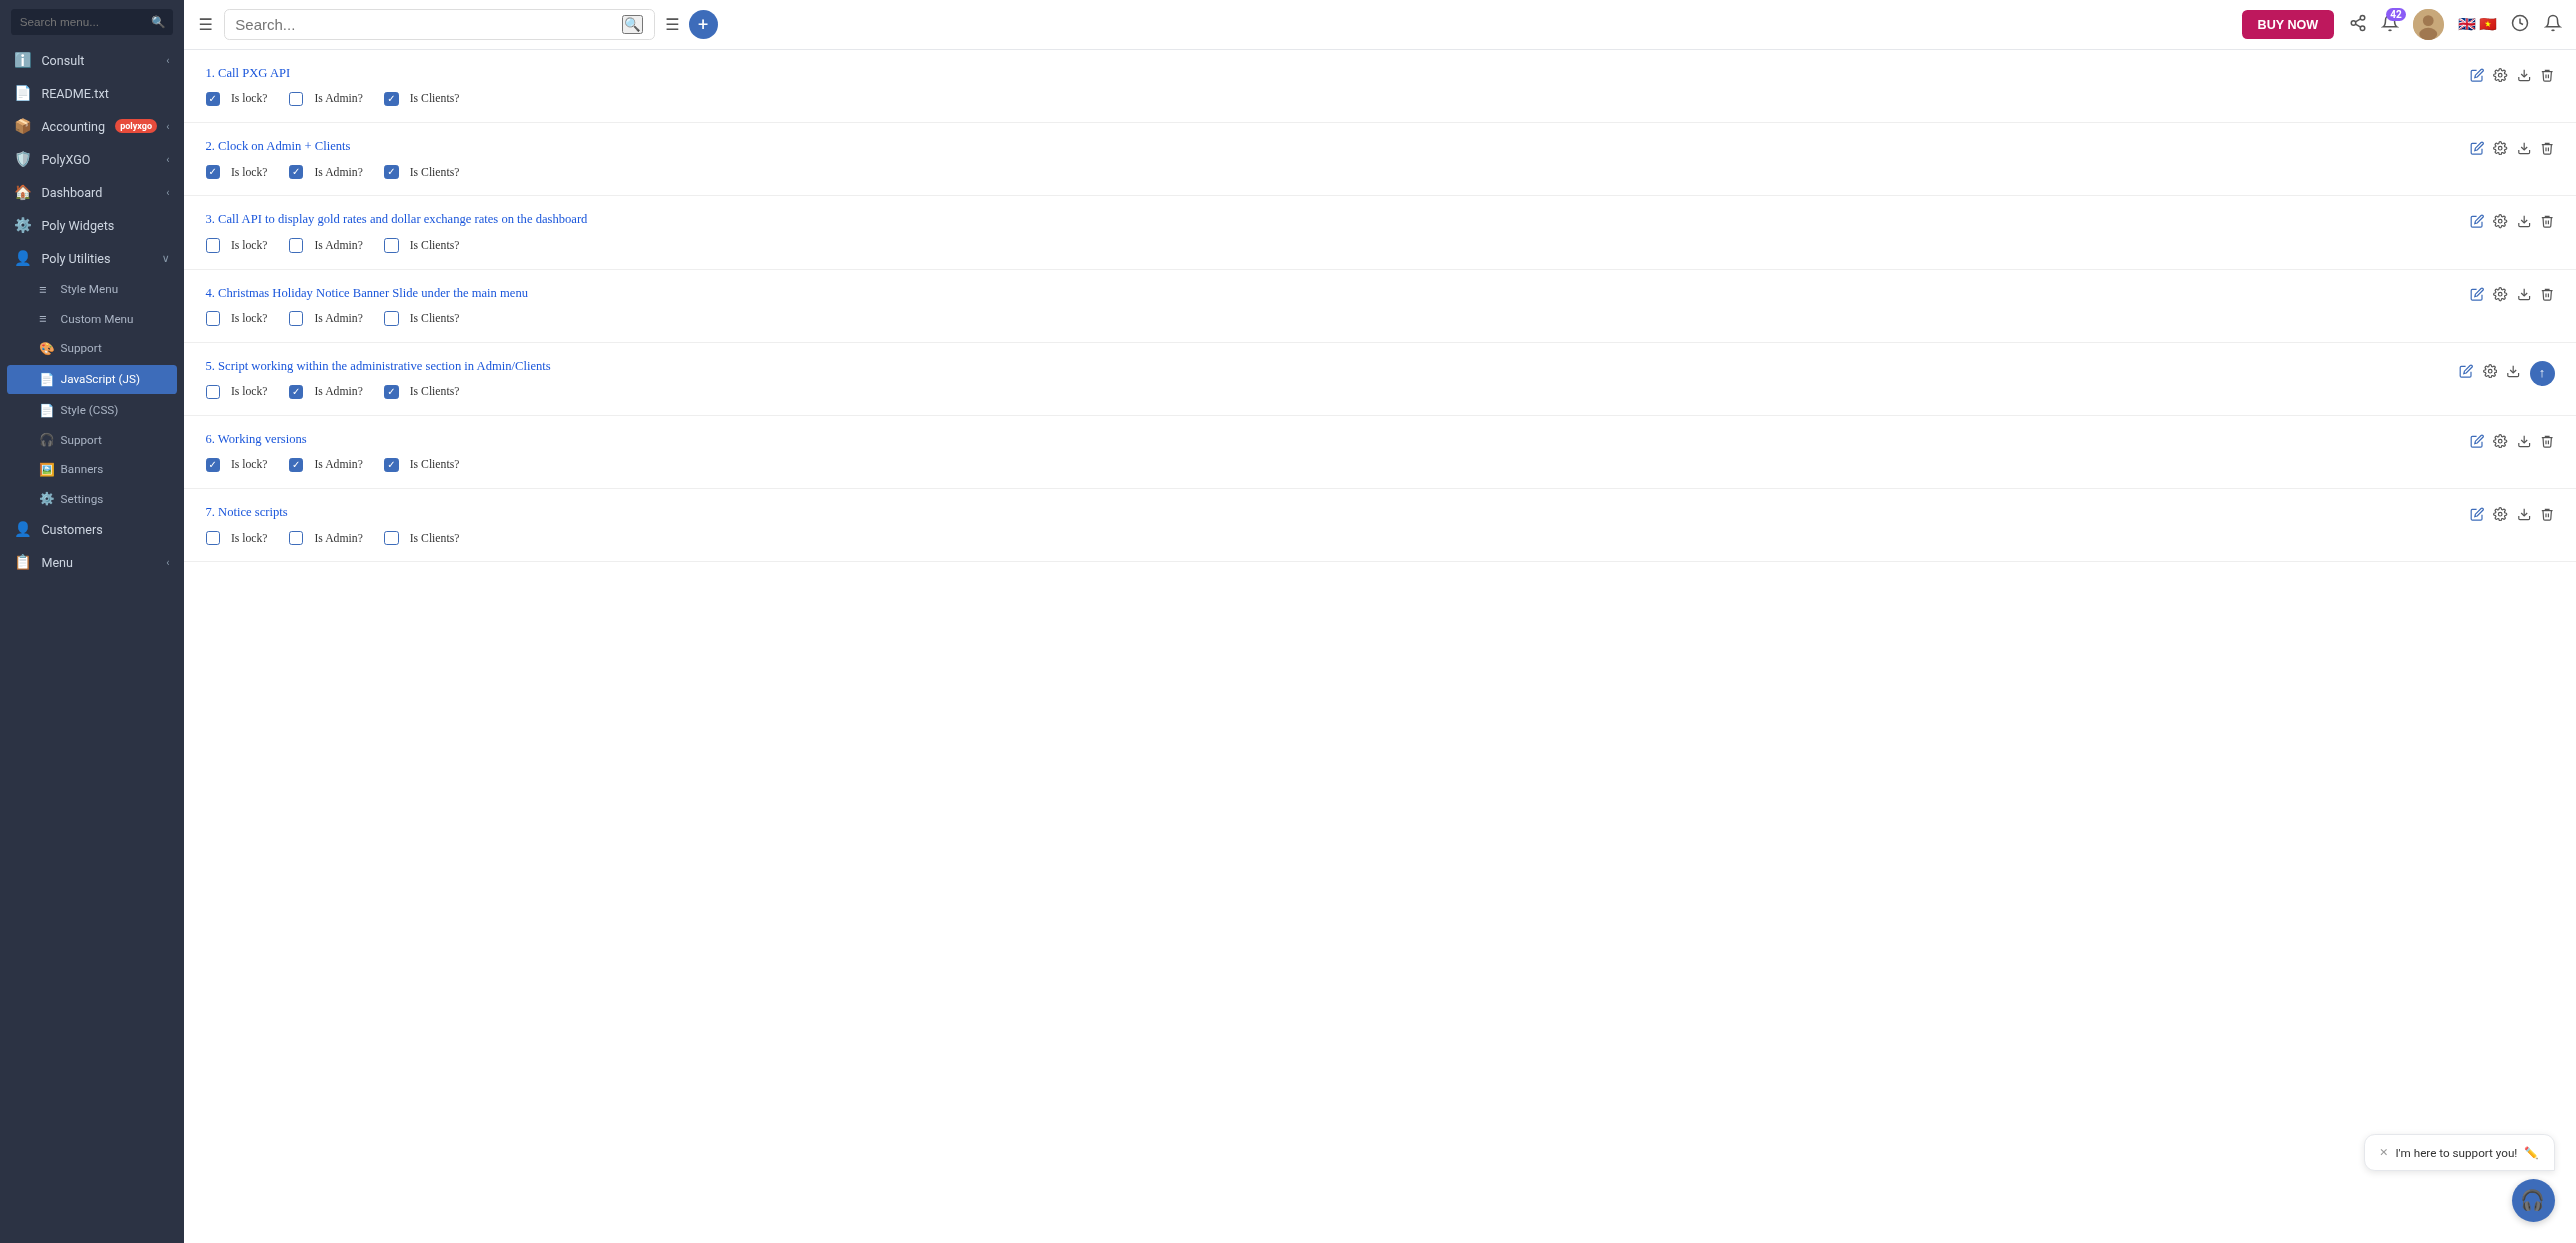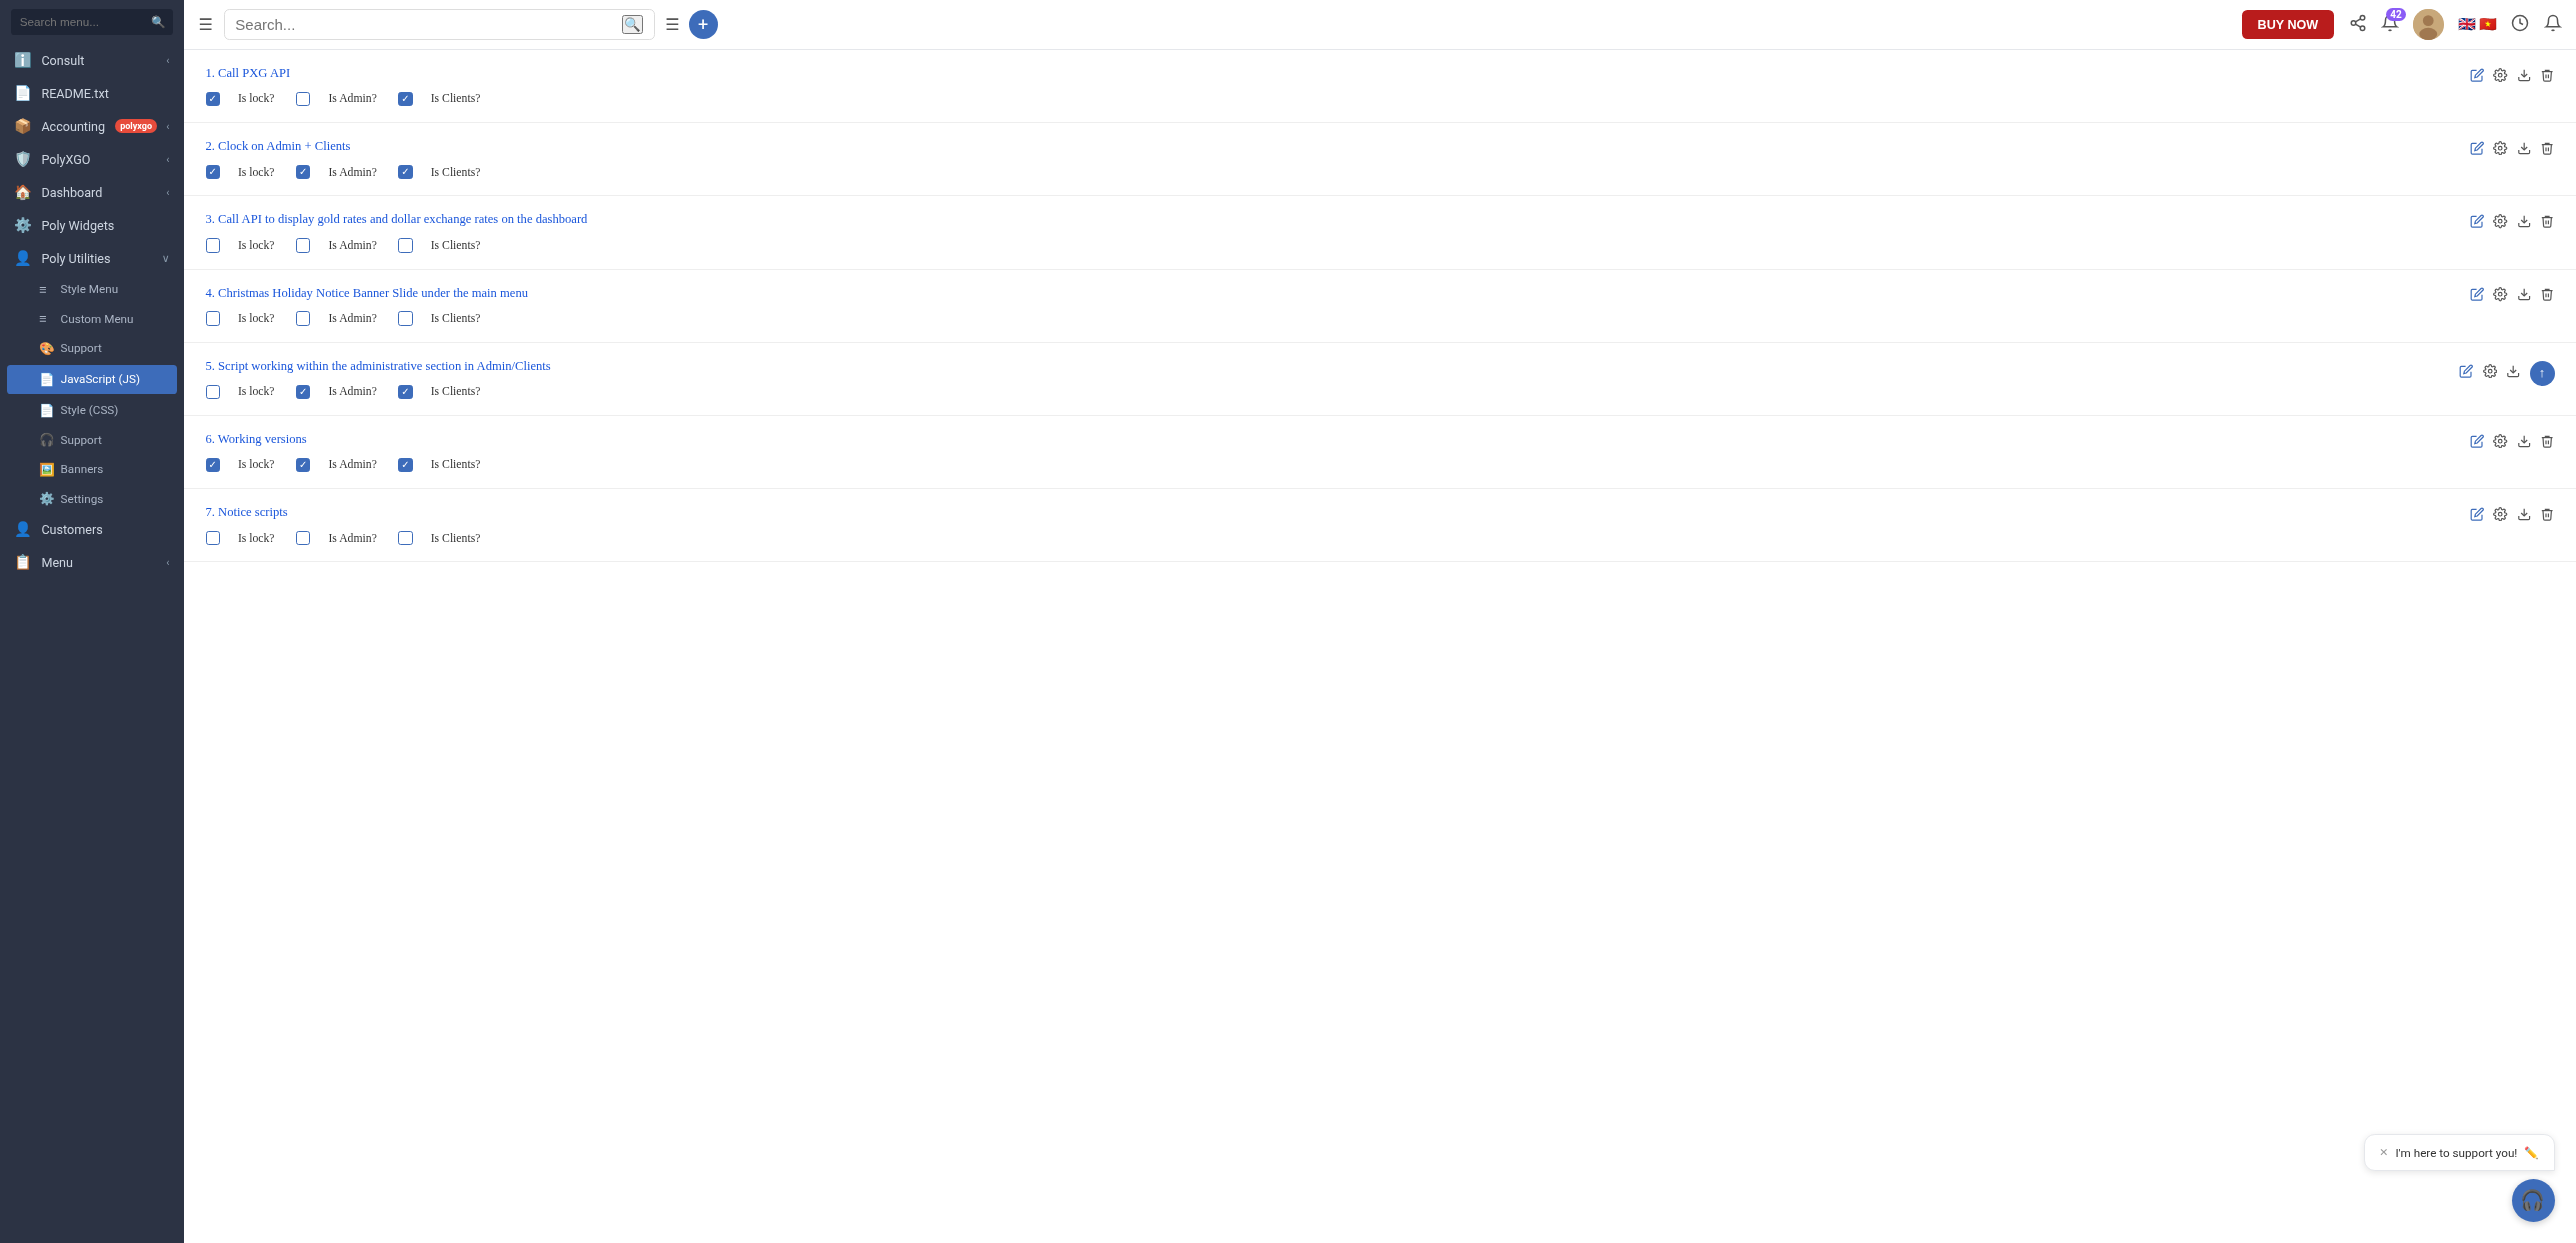--- a/index.html
+++ b/index.html
@@ -26,34 +26,34 @@
     
     .main { flex: 1; display: flex; flex-direction: column; overflow: hidden; }
 
     
     .topbar { background: #fff; border-bottom: 0.9px solid #e5e7eb; padding: 7.2px 14.4px; display: flex; align-items: center; gap: 10.8px; flex-shrink: 0; height: 50px; }
     .topbar-menu-icon { color: #555; font-size: 16px; cursor: pointer; }
     .topbar-search { flex: 1; max-width: 431px; display: flex; align-items: center; border: 0.9px solid #ddd; border-radius: 5.4px; padding: 5.4px 10.8px; gap: 7.2px; }
     .topbar-search input { border: none; outline: none; flex: 1; font-size: 15px; color: #555; background: transparent; }
     .topbar-search .search-btn { color: #555; cursor: pointer; }
     .topbar-icons { margin-left: auto; display: flex; align-items: center; gap: 14.4px; }
-    .buy-now-btn { background: #b91c1c; color: #fff; border: none; border-radius: 5.4px; padding: 7.2px 16px; font-size: 12.6px; font-weight: bold; cursor: pointer; }
+    .buy-now-btn { background: #be185d; color: #fff; border: none; border-radius: 5.4px; padding: 7.2px 16px; font-size: 12.6px; font-weight: bold; cursor: pointer; }
     .topbar-icon-btn { color: #555; font-size: 16px; cursor: pointer; position: relative; }
     .notif-badge { position: absolute; top: -5.4px; right: -7.2px; background: #8b5cf6; color: #fff; font-size: 10px; border-radius: 9px; padding: 0.9px 4.5px; font-weight: bold; }
     .avatar { width: 30.5px; height: 30.5px; border-radius: 50%; background: #c8a87a; display: flex; align-items: center; justify-content: center; overflow: hidden; }
     .flag-wrap { display: flex; gap: 2.7px; font-size: 14.4px; }
 
     
     .content { flex: 1; overflow-y: auto; background: #fff; padding: 0; }
 
     
     .script-item { border-bottom: 0.9px solid #eee; padding: 16px 21.5px; }
     .script-title { color: #1a56db; font-size: 12.6px; text-decoration: none; cursor: pointer; font-weight: 500; margin-bottom: 10.8px; display: inline-block; }
     .script-checks { display: flex; align-items: center; gap: 21.5px; flex-wrap: wrap; }
-    .check-group { display: flex; align-items: center; gap: 18px; }
+    .check-group { display: flex; align-items: center; gap: 11px; }
     .check-group label { color: #333; font-size: 11.7px; }
     .check-box { width: 14.4px; height: 14.4px; border: 1.8px solid #3d6cba; border-radius: 2.7px; display: flex; align-items: center; justify-content: center; flex-shrink: 0; cursor: pointer; }
     .check-box.checked { background: #3d6cba; }
     .check-box.checked::after { content: '✓'; color: #fff; font-size: 10px; line-height: 1; }
     .check-box.unchecked { background: #fff; }
 
     .script-row { display: flex; align-items: flex-start; justify-content: space-between; font-family: Liberation Serif, serif; }
     .script-left { flex: 1; }
     .script-right { display: flex; gap: 9px; align-items: center; padding-top: 1.8px; flex-shrink: 0; }
     .script-right .action-icon { font-size: 14.4px; cursor: pointer; color: #666; }

